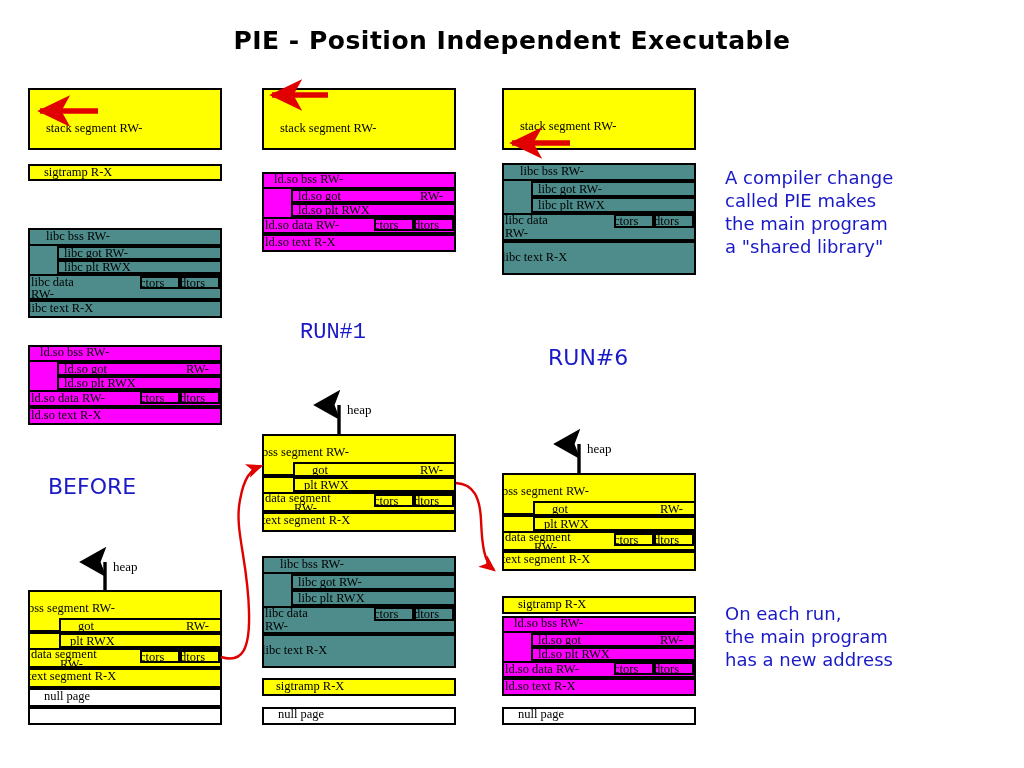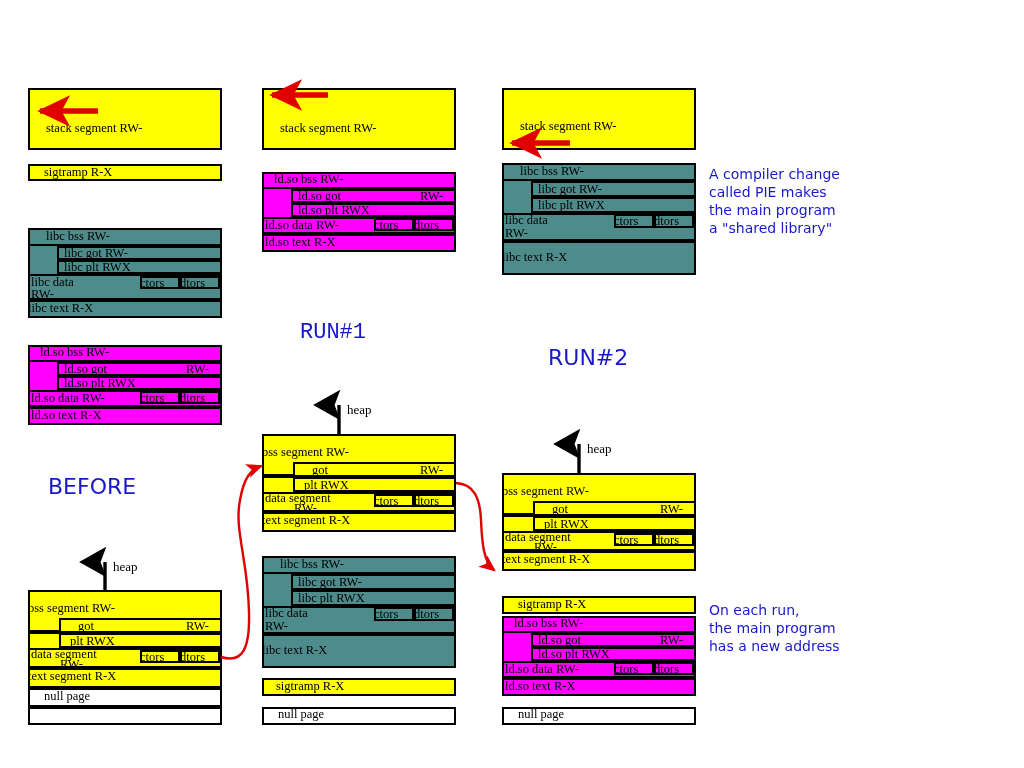--- a/index.html
+++ b/index.html
@@ -28,37 +28,38 @@
     font-size:12.5px;color:#000;white-space:nowrap;line-height:1.05;
   }
   .lbl.c{left:0;width:100%;text-align:left;}
 
   
   .sub{position:absolute;box-sizing:border-box;border:2px solid #000;}
 
   
   .note{
     position:absolute;color:#1919c8;font-family:"DejaVu Sans", sans-serif;
-    font-size:14px;line-height:1.28;white-space:pre;font-weight:500;
+    font-size:18px;line-height:1.28;white-space:pre;font-weight:500;margin-left:16px;
   }
   .runlbl{
     position:absolute;color:#1919c8;font-family:"DejaVu Sans", sans-serif;
     font-size:22px;font-weight:500;white-space:nowrap;
   }
   .heaplbl{
     position:absolute;color:#000;font-family:"Liberation Serif", serif;
     font-size:13px;white-space:nowrap;
   }
   svg.ov{position:absolute;left:0;top:0;width:1024px;height:768px;pointer-events:none;}
 </style>
 </head>
 <body>
 
 <div class="canvas">
 
+  <div class="title">PIE - Position Independent Executable</div>
 
   <div class="blk yellow" style="left:28px;top:88px;width:194px;height:62px;"></div>
   <div class="lbl" style="left:46px;top:122px;">stack segment RW-</div>
 
   <div class="blk yellow" style="left:28px;top:164px;width:194px;height:17px;"></div>
   <div class="lbl" style="left:44px;top:166px;">sigtramp R-X</div>
 
   <div class="blk teal" style="left:28px;top:228px;width:194px;height:90px;"></div>
   <div class="sub teal" style="left:28px;top:228px;width:194px;height:18px;"></div>
   <div class="lbl" style="left:46px;top:230px;">libc bss RW-</div>
@@ -195,21 +196,21 @@
   <div class="sub teal" style="left:502px;top:213px;width:194px;height:28px;"></div>
   <div class="lbl" style="left:505px;top:214px;">libc data</div>
   <div class="lbl" style="left:505px;top:227px;">RW-</div>
   <div class="sub teal" style="left:614px;top:214px;width:40px;height:14px;"></div>
   <div class="lbl c" style="left:614px;top:215px;width:40px;">ctors</div>
   <div class="sub teal" style="left:654px;top:214px;width:40px;height:14px;"></div>
   <div class="lbl c" style="left:654px;top:215px;width:40px;">dtors</div>
   <div class="sub teal" style="left:502px;top:241px;width:194px;height:34px;"></div>
   <div class="lbl c" style="left:502px;top:251px;width:194px;">libc text R-X</div>
 
-  <div class="runlbl" style="left:548px;top:345px;">RUN#2</div>
+  <div class="runlbl" style="left:548px;top:345px;">RUN#6</div>
 
   <div class="heaplbl" style="left:587px;top:441px;">heap</div>
 
   <div class="blk yellow" style="left:502px;top:473px;width:194px;height:42px;"></div>
   <div class="lbl c" style="left:502px;top:485px;width:194px;">bss segment RW-</div>
   <div class="sub yellow" style="left:533px;top:501px;width:163px;height:15px;"></div>
   <div class="lbl" style="left:552px;top:503px;">got</div>
   <div class="lbl" style="left:660px;top:503px;">RW-</div>
   <div class="sub yellow" style="left:533px;top:516px;width:163px;height:15px;"></div>
   <div class="lbl" style="left:544px;top:518px;">plt   RWX</div>

